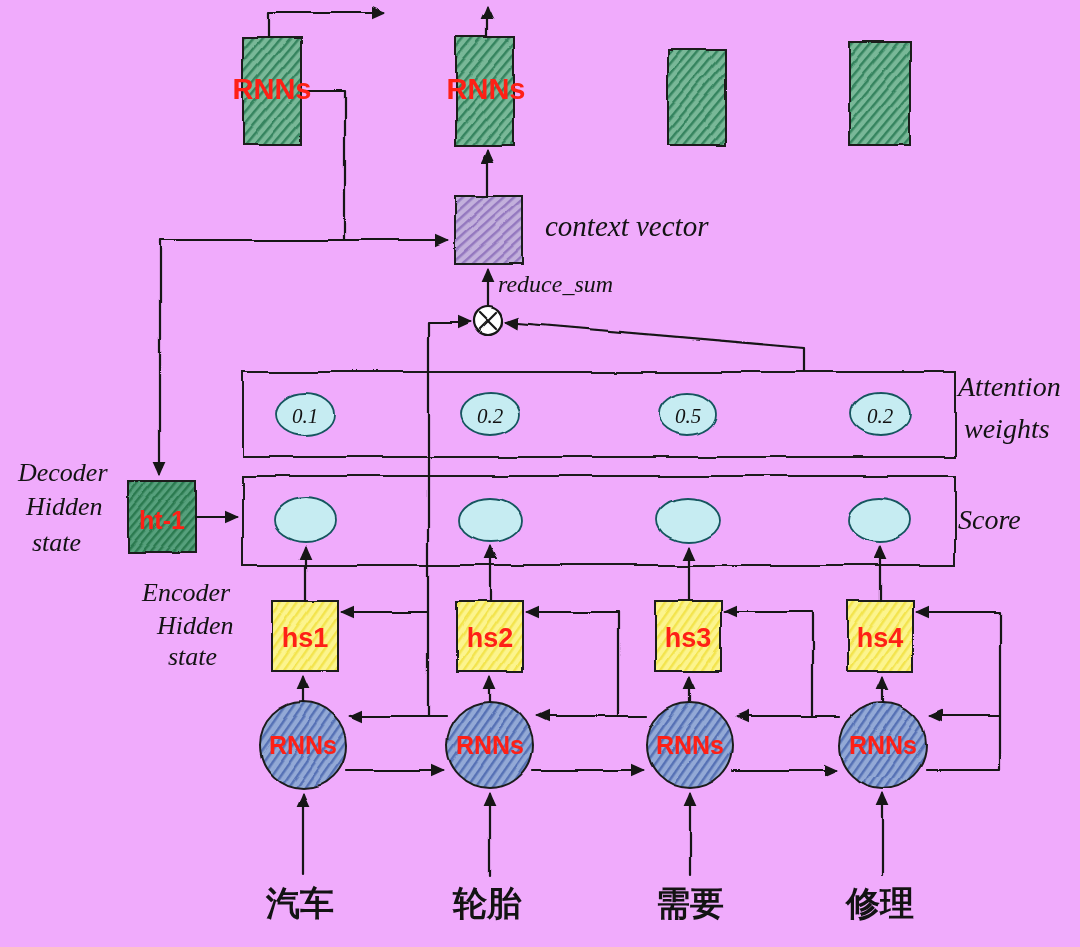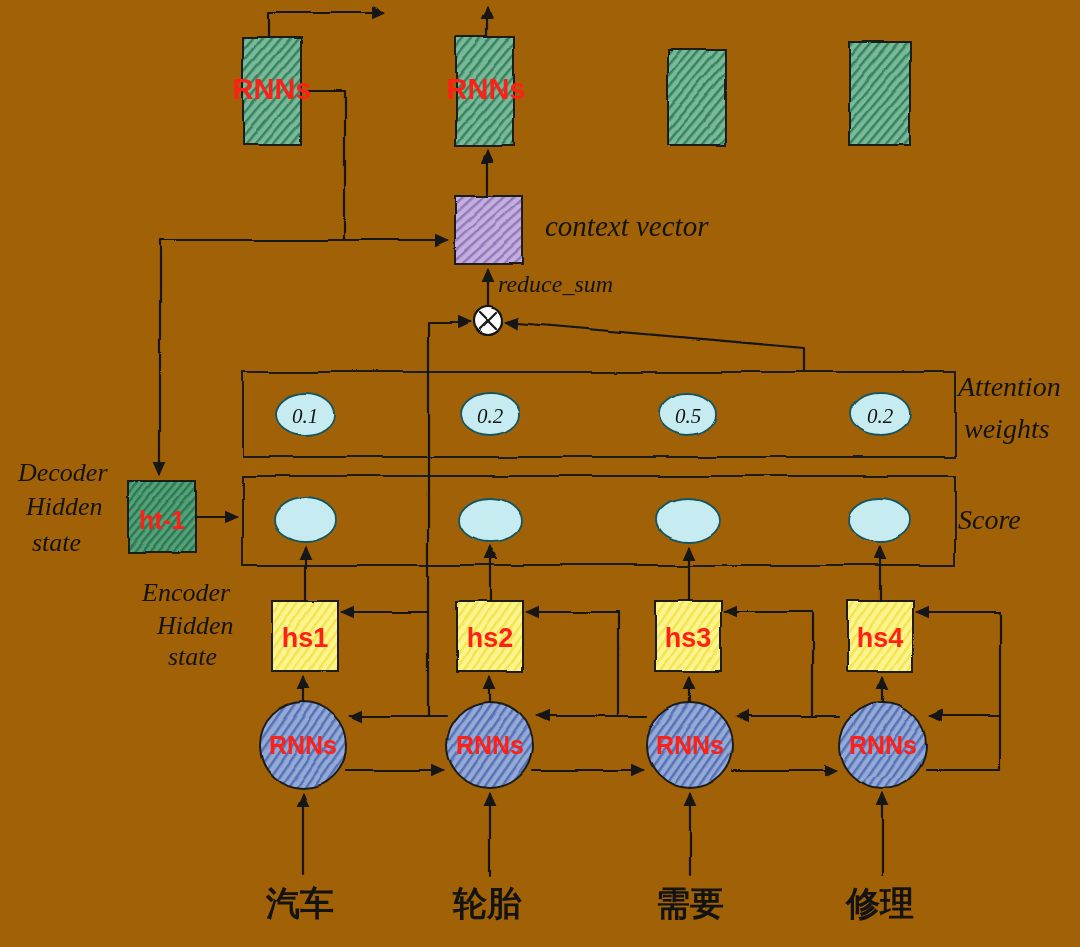--- a/index.html
+++ b/index.html
@@ -1,16 +1,16 @@
 <!DOCTYPE html>
 <html><head>
 <meta charset="utf-8">
 <style>
   html,body { margin:0; padding:0; background:#ffffff; }
-  .stage { position:relative; width:1080px; height:947px; background:#a16207; overflow:hidden; }
+  .stage { position:relative; width:1080px; height:947px; background:#f0abfc; overflow:hidden; }
   svg { display:block; }
   .ln { stroke:#141414; stroke-width:2.2; fill:none; stroke-linecap:round; stroke-linejoin:round; }
   .box { stroke:#1c1c1c; stroke-width:2; }
   .row { fill:none; stroke:#1c1c1c; stroke-width:2; }
   .ell { stroke:#15555e; stroke-width:1.8; }
   .hand { font-family:"Liberation Serif", serif; font-style:italic; fill:#131313; }
   .red-label { font-family:"Liberation Sans", sans-serif; font-weight:600; }
   .word { font-family:"DejaVu Sans", sans-serif; fill:#131313; font-weight:600; }
 </style>
 </head>

